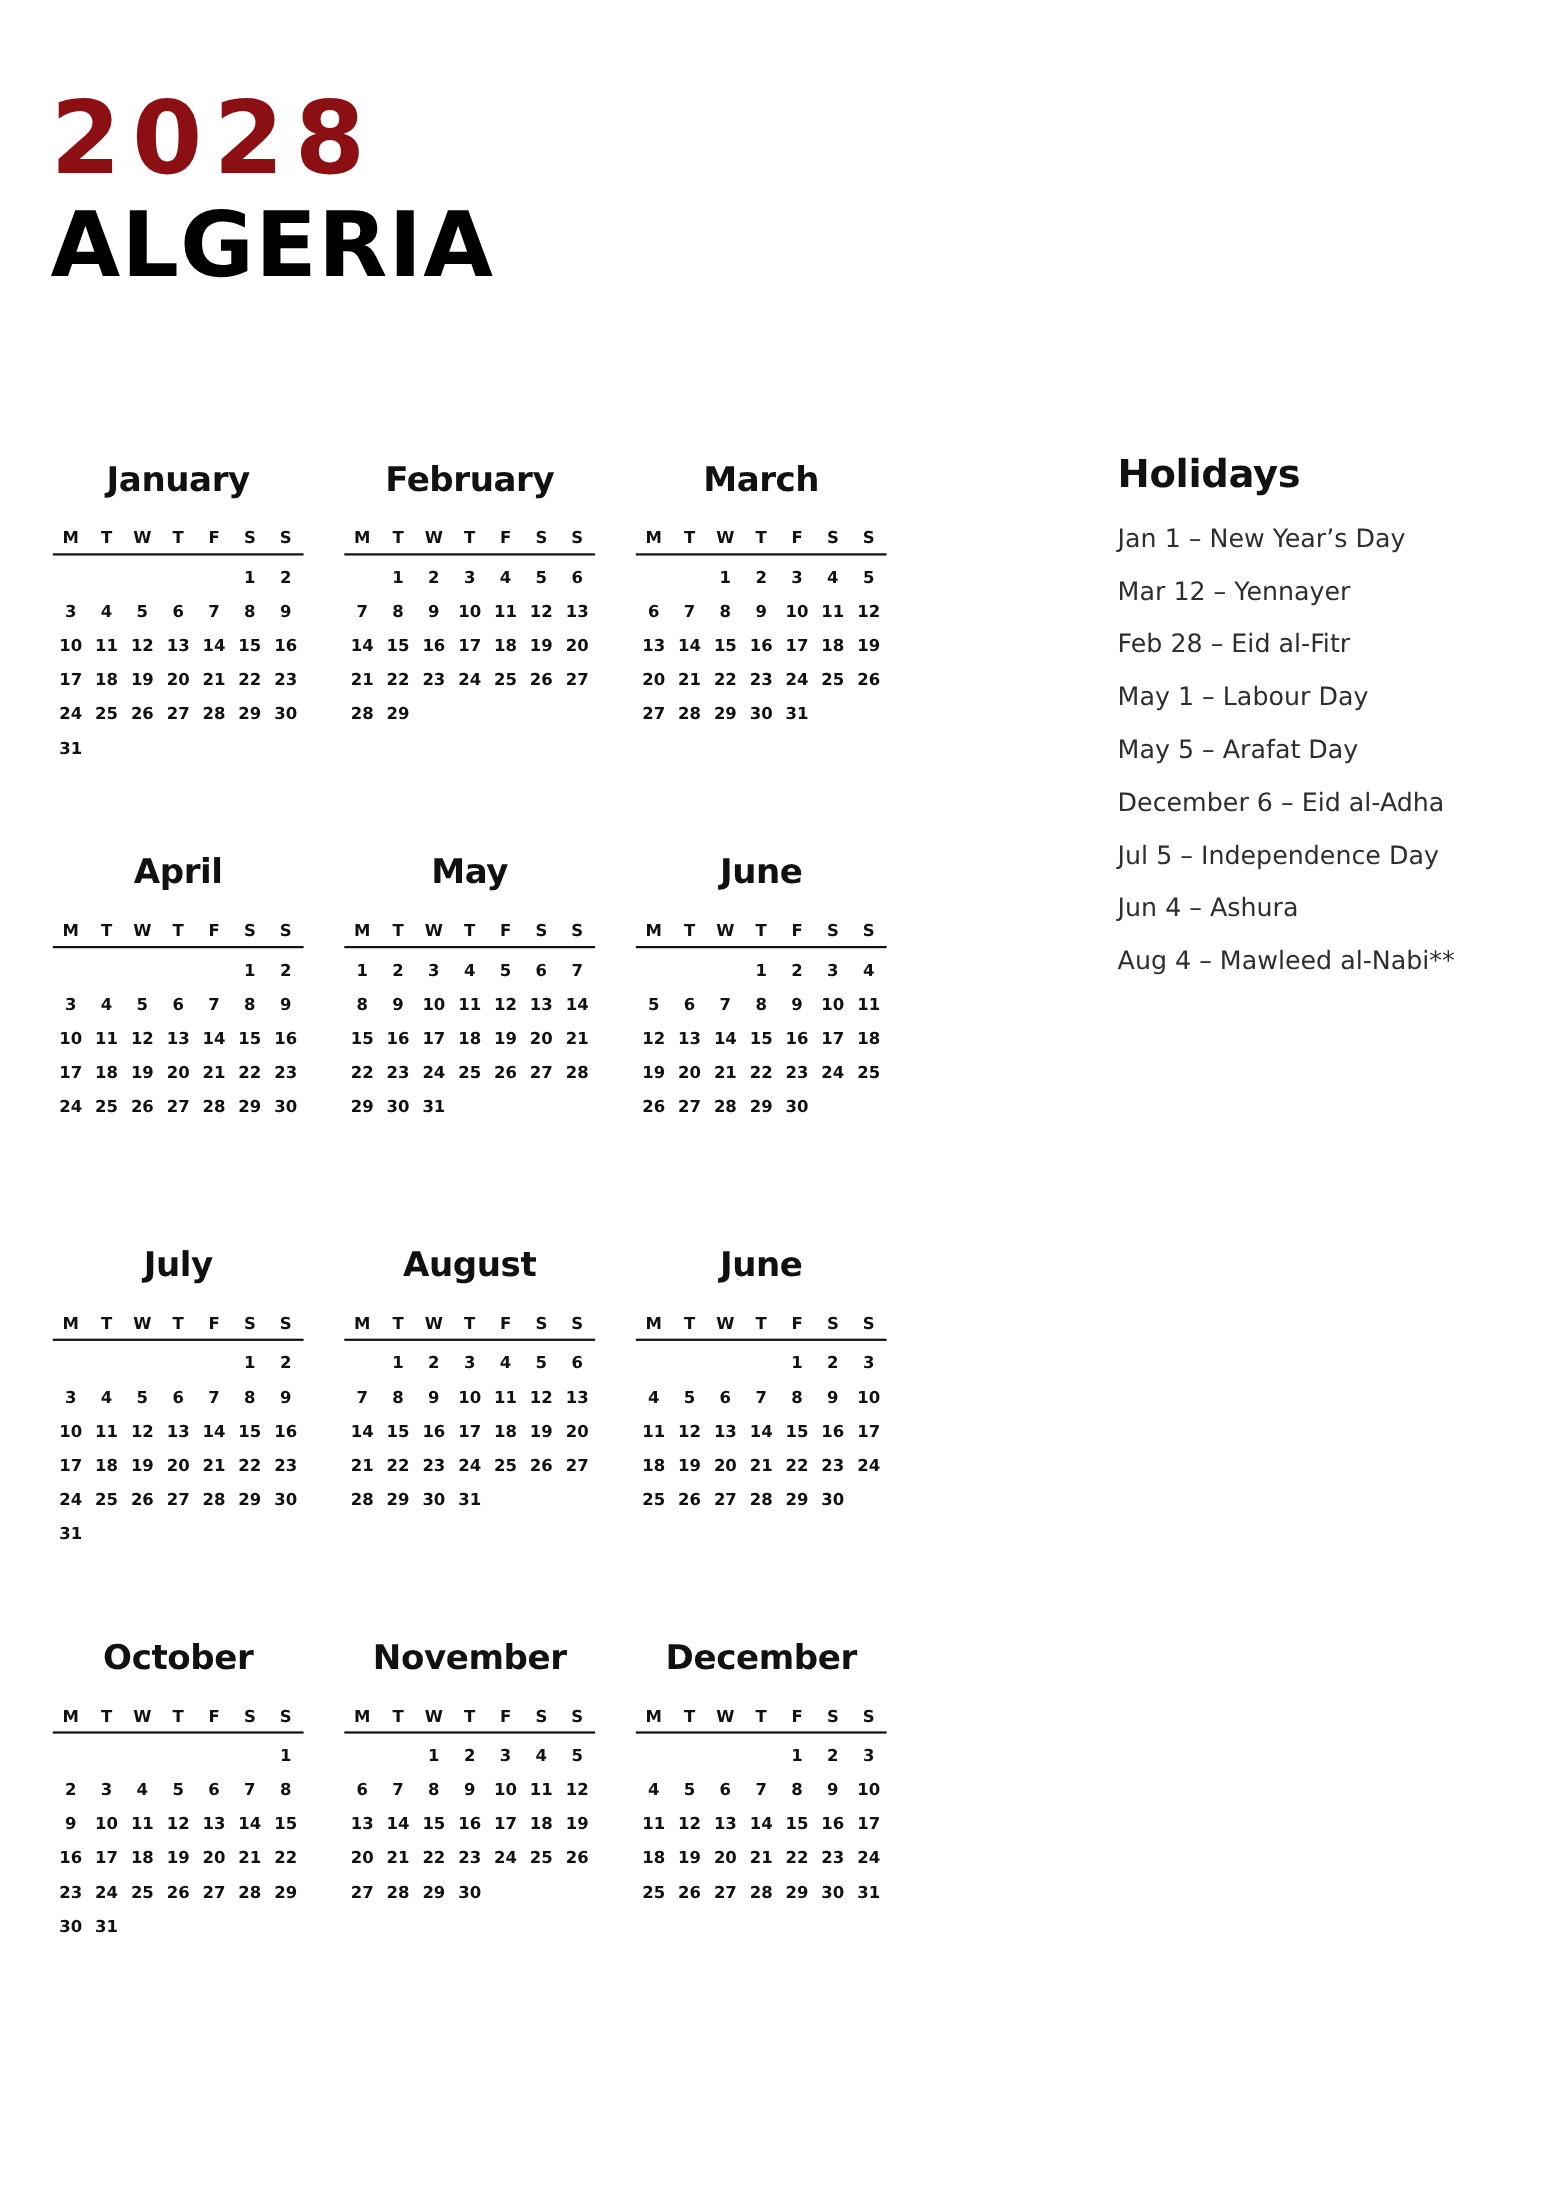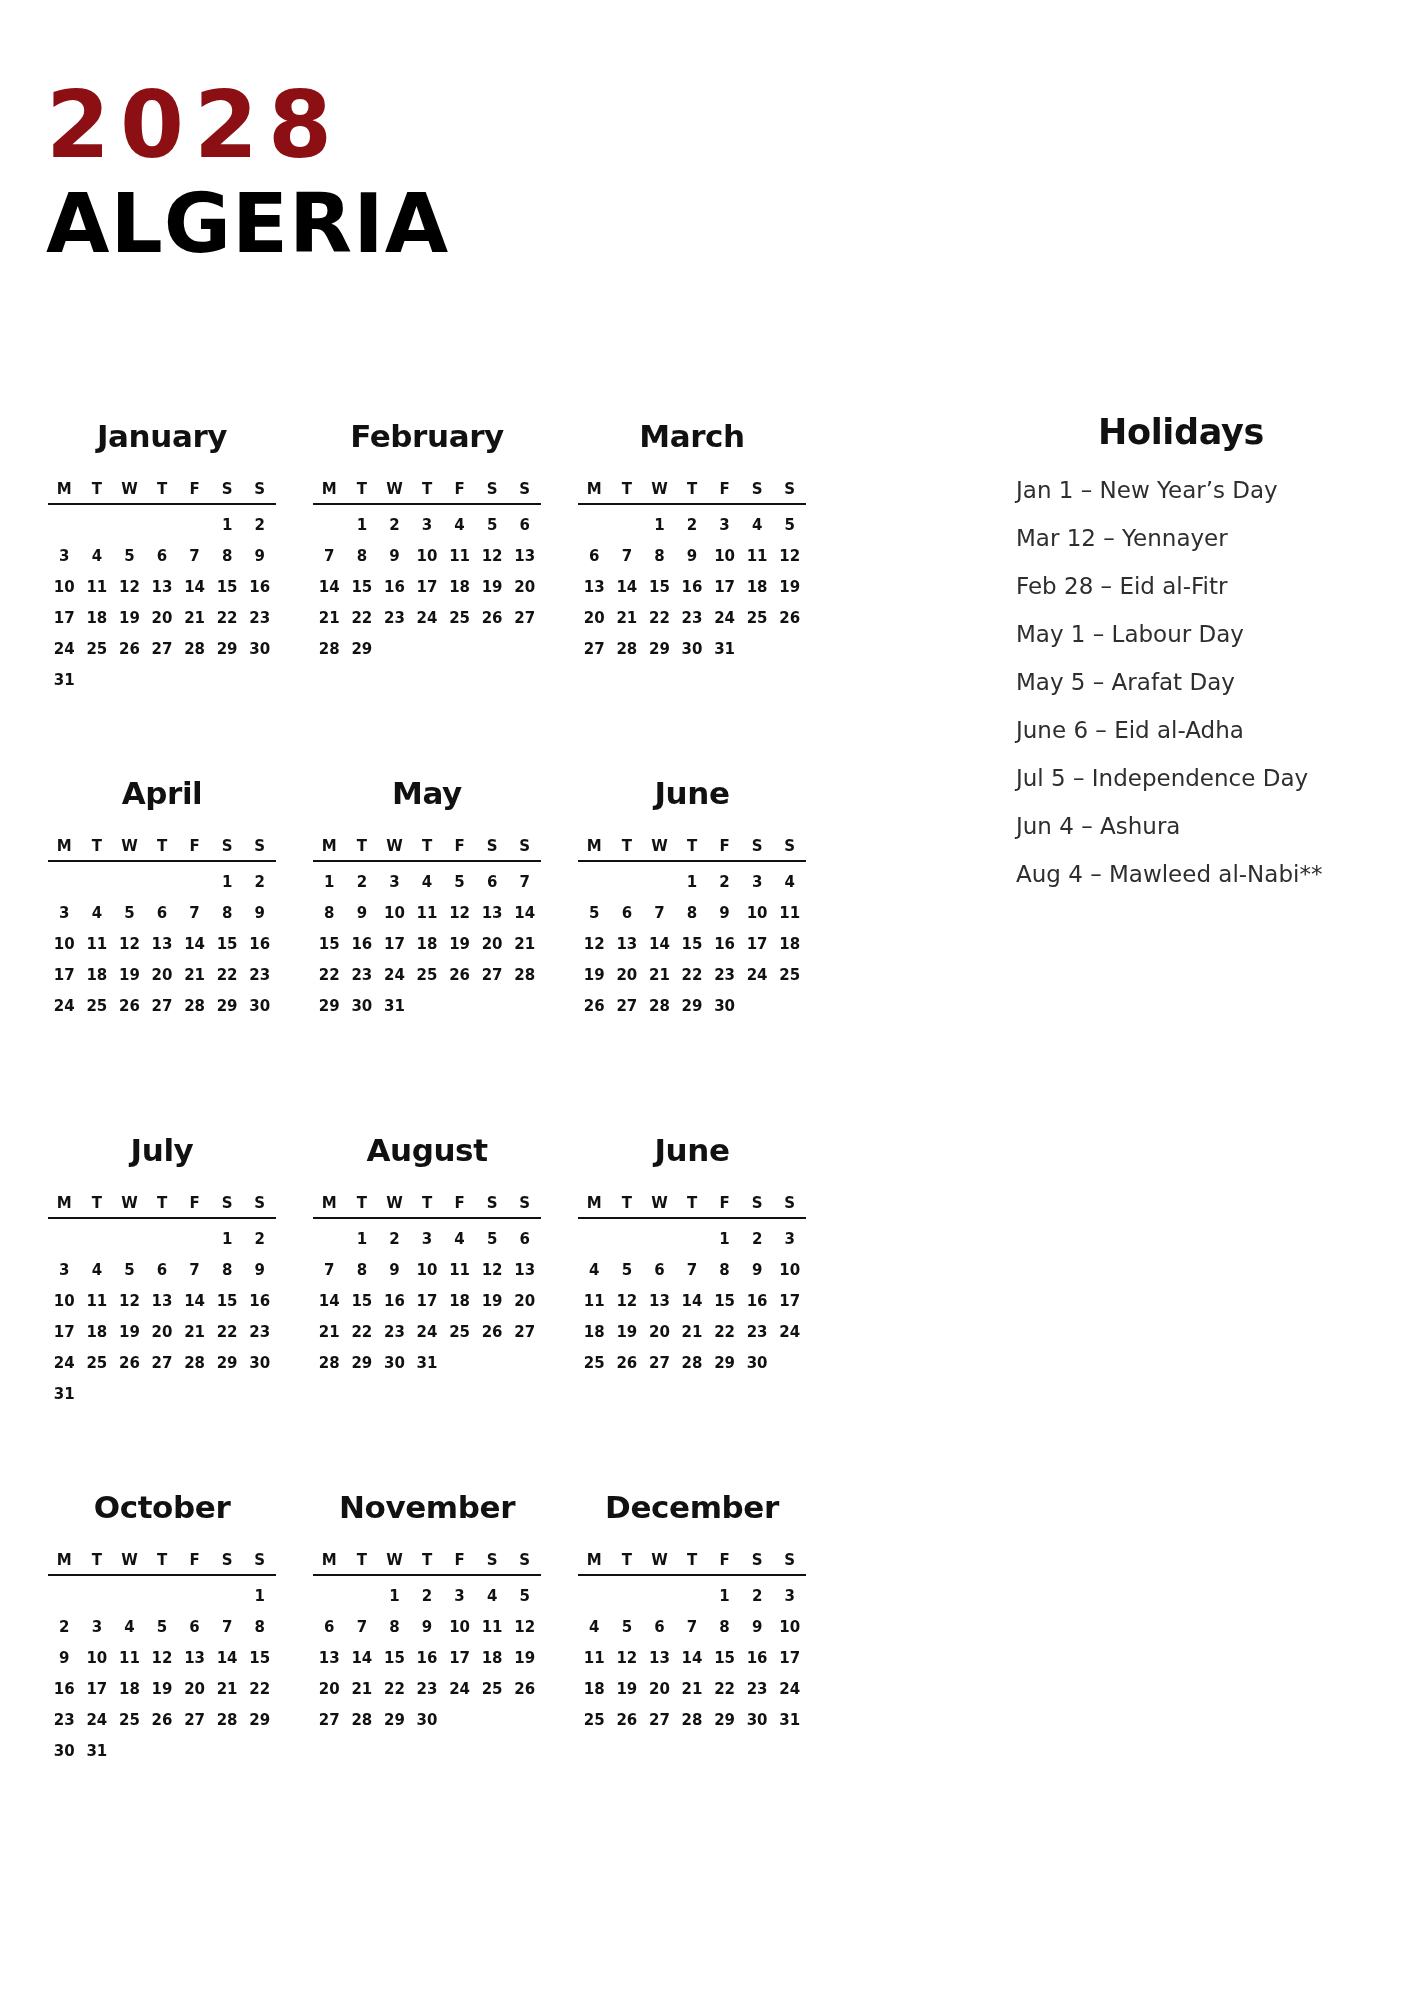--- a/index.html
+++ b/index.html
@@ -113,21 +113,20 @@
     top: 412px;
     width: 330px;
   }
   .holidays-title {
     font-size: 35px;
     font-weight: 800;
     color: #111111;
     margin: 0 0 14px 0;
     letter-spacing: -0.3px;
     font-family: "DejaVu Sans", sans-serif;
-    text-align: center;
   }
   .holiday-list {
     list-style: none;
     margin: 0;
     padding: 0;
   }
   .holiday-item {
     font-size: 23px;
     font-weight: 400;
     line-height: 48px;
@@ -721,20 +720,20 @@
     </div>
 
   <div class="holidays">
     <div class="holidays-title">Holidays</div>
     <ul class="holiday-list" id="holiday-list">
         <li class="holiday-item">Jan 1 – New Year’s Day</li>
         <li class="holiday-item">Mar 12 – Yennayer</li>
         <li class="holiday-item">Feb 28 – Eid al-Fitr</li>
         <li class="holiday-item">May 1 – Labour Day</li>
         <li class="holiday-item">May 5 – Arafat Day</li>
-        <li class="holiday-item">June 6 – Eid al-Adha</li>
+        <li class="holiday-item">December 6 – Eid al-Adha</li>
         <li class="holiday-item">Jul 5 – Independence Day</li>
         <li class="holiday-item">Jun 4 – Ashura</li>
         <li class="holiday-item">Aug 4 – Mawleed al-Nabi**</li>
       </ul>
   </div>
 
 </div>
 
 </body></html>

